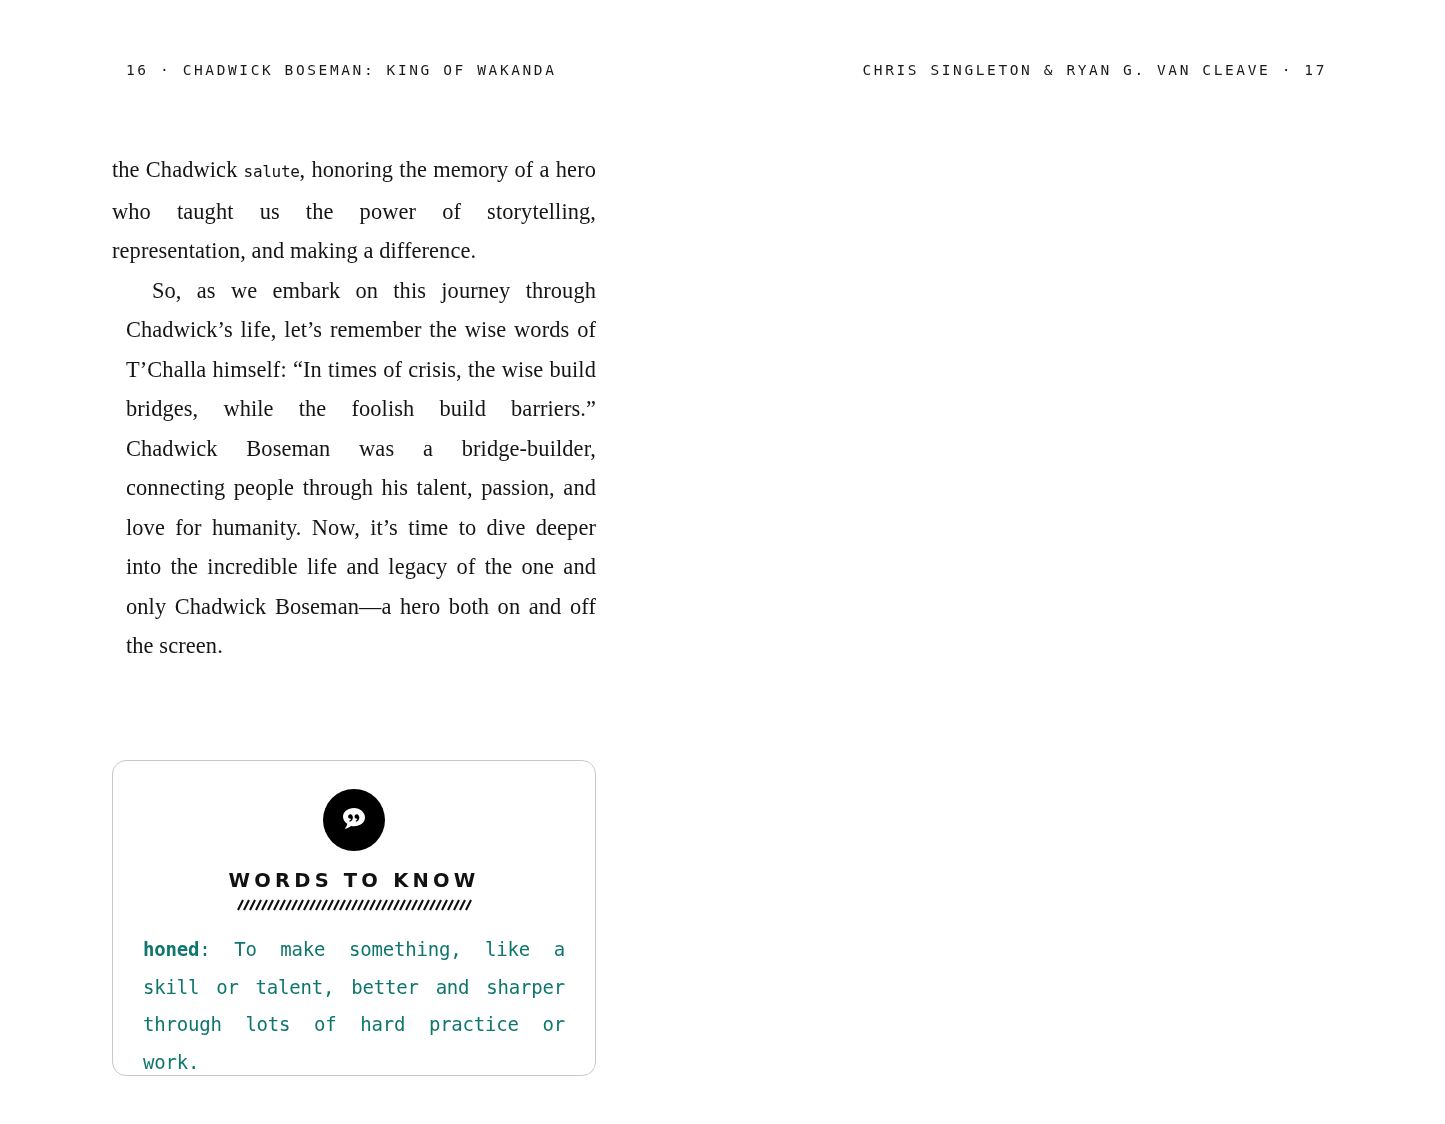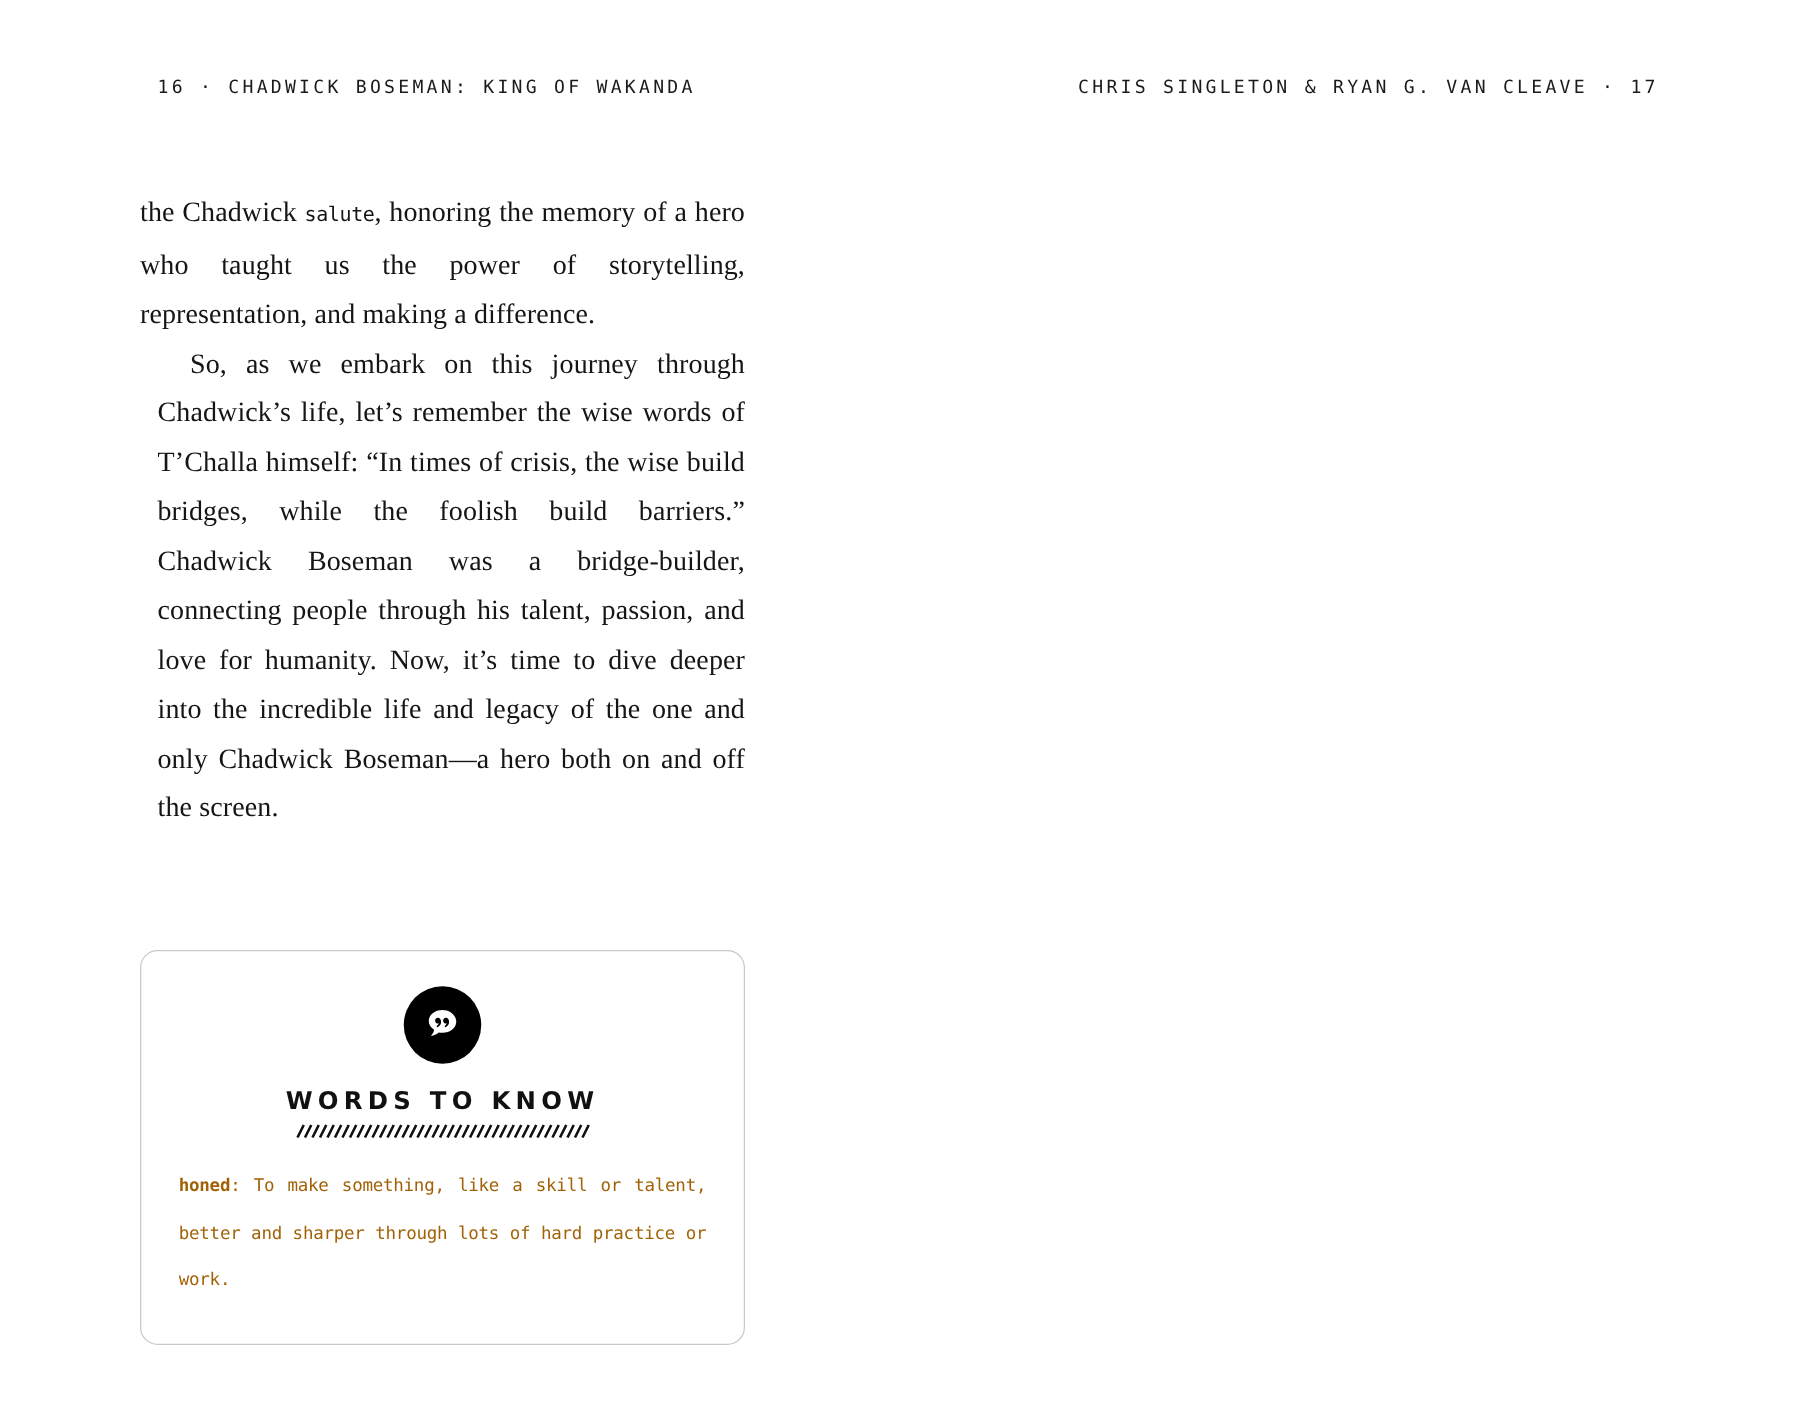--- a/index.html
+++ b/index.html
@@ -108,24 +108,24 @@
   }
 
   .squiggle {
     display: block;
     margin: 7px auto 0 auto;
   }
 
   
   .mono {
     font-family: "DejaVu Sans Mono", monospace;
-    font-size: 14px;
+    font-size: 19px;
     line-height: 37.5px;
     letter-spacing: -0.2px;
-    color: #a16207;
+    color: #0f766e;
     text-align: justify;
     text-justify: inter-word;
   }
   .mono b { font-weight: bold; }
 
   .defn { margin: 0; }
 
   .words-body { margin-top: 20px; }
 </style>
 </head>

